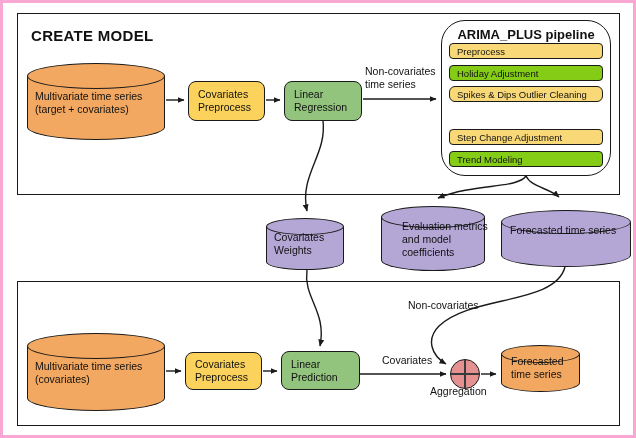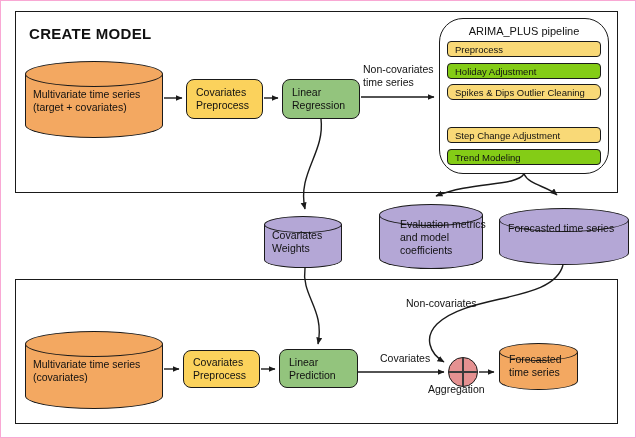--- a/index.html
+++ b/index.html
@@ -1,16 +1,16 @@
 <!DOCTYPE html>
 <html><head>
 <meta charset="utf-8">
 <style>
   html,body{margin:0;padding:0;background:#fff;}
-  .frame{position:relative;width:636px;height:438px;background:#fff;border:1px solid #f9a8d4;
+  .frame{position:relative;width:636px;height:438px;background:#fff;border:3px solid #f9a8d4;
          box-sizing:border-box;font-family:"Liberation Sans",sans-serif;color:#111;overflow:hidden;}
   
   .section{position:absolute;border:1.5px solid #1a1a1a;background:transparent;z-index:1;}
   .section-title{position:absolute;font-weight:bold;font-size:15px;letter-spacing:.3px;z-index:6;}
   
   .cyl{position:absolute;z-index:2;}
   .cyl .cyl-body{position:absolute;left:0;right:0;bottom:0;border:1.4px solid #1a1a1a;border-top:none;box-sizing:border-box;}
   .cyl .cyl-top{position:absolute;left:0;right:0;top:0;border:1.4px solid #1a1a1a;border-radius:50%;box-sizing:border-box;}
   .c-orange .cyl-body,.c-orange .cyl-top{background:#F3A861;}
   .c-purple .cyl-body,.c-purple .cyl-top{background:#B4A7D6;}
@@ -18,21 +18,21 @@
   .pbox{position:absolute;border:1.4px solid #1a1a1a;border-radius:8px;box-sizing:border-box;
         display:flex;flex-direction:column;justify-content:center;padding-left:9px;
         font-size:10.5px;line-height:13px;z-index:2;}
   .pb-yellow{background:#FBD25C;}
   .pb-green{background:#93C47D;}
   
   .lbl{position:absolute;font-size:10.5px;line-height:13px;z-index:5;white-space:nowrap;}
   
   .pipeline{position:absolute;left:438px;top:17px;width:170px;height:156px;background:#fff;
             border:1.5px solid #1a1a1a;border-radius:24px;box-sizing:border-box;z-index:2;}
-  .pipeline-title{position:absolute;left:0;right:0;top:6px;text-align:center;font-weight:normal;font-size:11px;}
+  .pipeline-title{position:absolute;left:0;right:0;top:6px;text-align:center;font-weight:bold;font-size:13px;}
   .prow{position:absolute;left:7px;width:154px;height:16px;border:1.2px solid #1a1a1a;border-radius:4px;
         box-sizing:border-box;font-size:9.5px;line-height:13px;padding-left:7px;display:flex;align-items:center;}
   .r-yellow{background:#F9D977;}
   .r-blue{background:#84cc16;}
   
   .agg{position:absolute;left:447px;top:356px;width:30px;height:30px;border:1.4px solid #1a1a1a;
        border-radius:50%;background:#E59191;box-sizing:border-box;overflow:hidden;z-index:3;}
   .agg .v{position:absolute;left:50%;top:0;bottom:0;width:1.3px;margin-left:-0.65px;background:#3a3a3a;}
   .agg .h{position:absolute;top:50%;left:0;right:0;height:1.3px;margin-top:-0.65px;background:#3a3a3a;}
   svg.arrows{position:absolute;left:0;top:0;z-index:4;pointer-events:none;}

